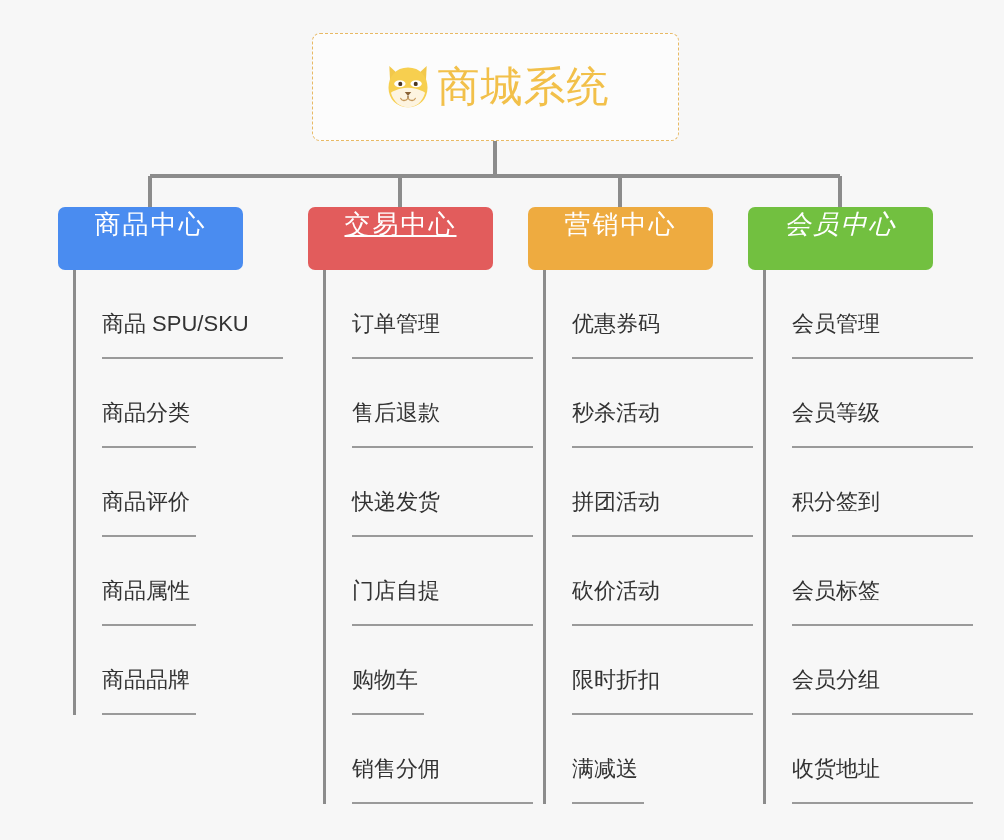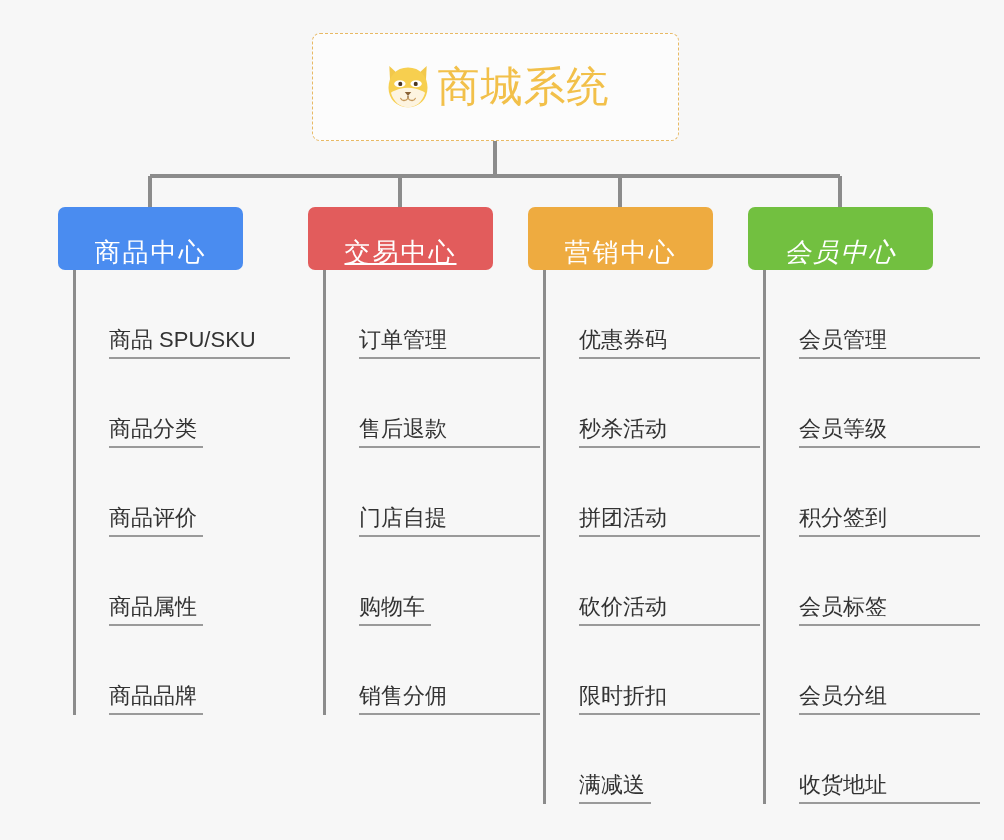--- a/index.html
+++ b/index.html
@@ -63,21 +63,21 @@
 
   
   .branch {
     position: absolute;
     top: 207px;
   }
   .branch-header {
     height: 63px;
     border-radius: 7px;
     display: flex;
-    align-items: flex-end;
+    align-items: flex-start;
     justify-content: center;
     color: #ffffff;
     font-size: 26px;
     letter-spacing: 2px;
     box-sizing: border-box;
   }
   .branch-body {
     position: relative;
     margin-left: 15px;
     border-left: 3px solid #8c8c8c;
@@ -85,22 +85,22 @@
   }
   .leaf {
     position: relative;
     height: 89px;
     box-sizing: border-box;
     display: flex;
     align-items: flex-end;
   }
   .leaf-label {
     display: inline-block;
-    margin-left: 33px;
-    padding: 0 6px 5px 0;
+    margin-left: 26px;
+    padding: 0 6px 21px 0;
     font-size: 22px;
     color: #333333;
     white-space: nowrap;
     border-bottom: 2px solid #9a9a9a;
     line-height: 1.15;
   }
   .leaf-label.wide {
     min-width: 175px;
   }
 </style>
@@ -169,20 +169,23 @@
       <span>交易中心</span>
     </div>
     <div class="branch-body">
       <div class="leaf">
           <span class="leaf-label wide">订单管理</span>
         </div>
       <div class="leaf">
           <span class="leaf-label wide">售后退款</span>
         </div>
       <div class="leaf">
+          <span class="leaf-label wide">快递发货</span>
+        </div>
+      <div class="leaf">
           <span class="leaf-label wide">门店自提</span>
         </div>
       <div class="leaf">
           <span class="leaf-label">购物车</span>
         </div>
       <div class="leaf">
           <span class="leaf-label wide">销售分佣</span>
         </div>
     </div>
   </div>

